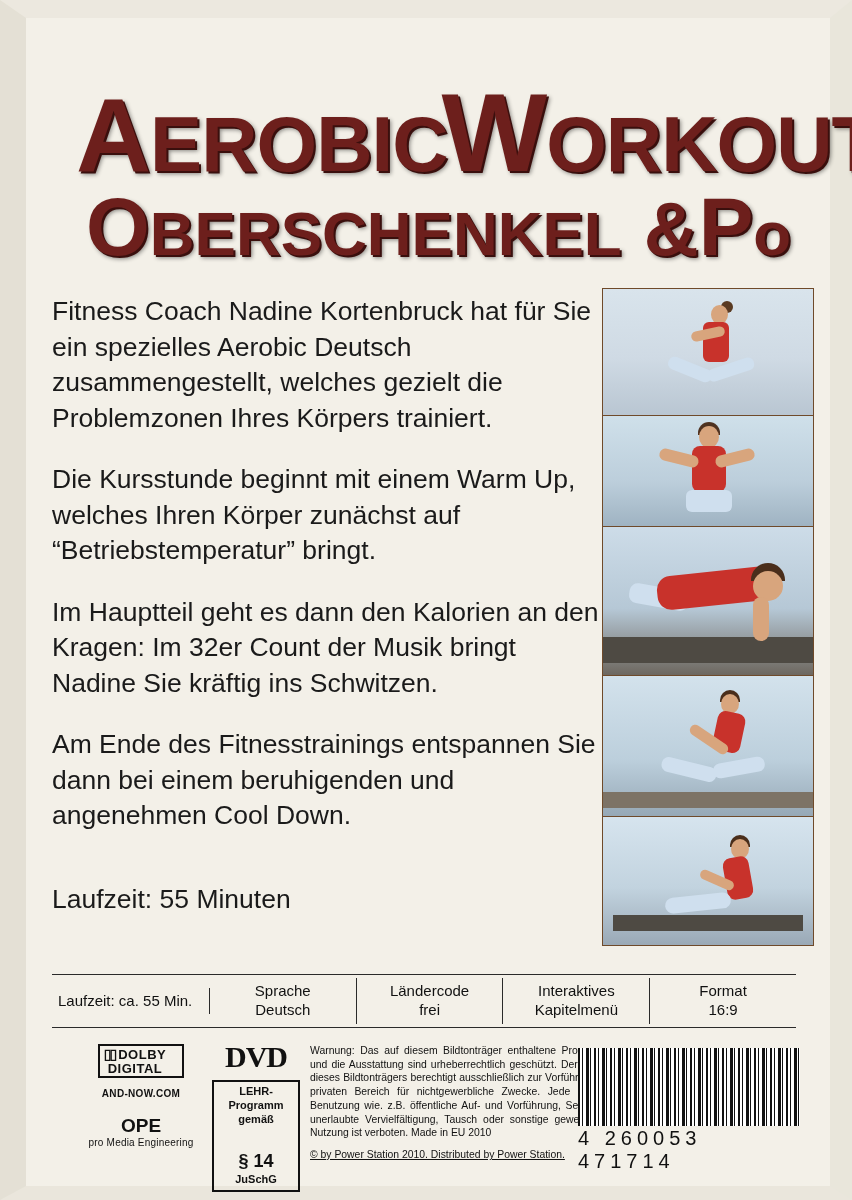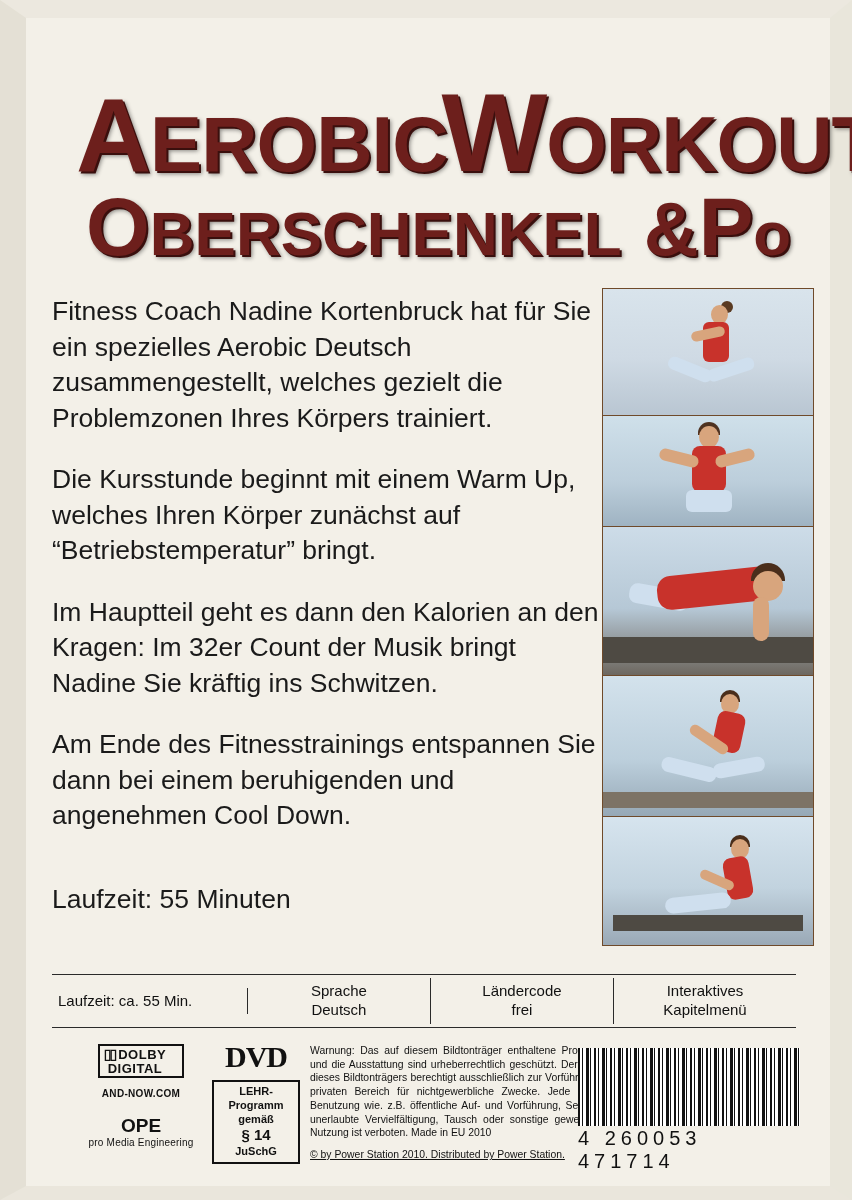--- a/index.html
+++ b/index.html
@@ -253,21 +253,21 @@
   }
   .fsk {
     margin-top: 8px;
     border: 2px solid #111;
     font-size: 11px;
     font-weight: bold;
     line-height: 1.25;
     padding: 3px 2px 3px 2px;
     color: #111;
   }
-  .fsk .big { font-size: 15px; }
+  .fsk .big { font-size: 18px; margin-top: 24px; }
 
   .legal {
     position: absolute;
     left: 258px;
     top: 2px;
     width: 300px;
     font-size: 10.4px;
     line-height: 1.32;
     color: #111;
     text-align: justify;
@@ -381,20 +381,24 @@
         <div>Deutsch</div>
       </div>
       <div class="spec">
         <div>Ländercode</div>
         <div>frei</div>
       </div>
       <div class="spec">
         <div>Interaktives</div>
         <div>Kapitelmenü</div>
       </div>
+      <div class="spec">
+        <div>Format</div>
+        <div>16:9</div>
+      </div>
     </div>
 
     <div class="footer">
 
       <div class="logos">
         <div class="dolby">
           <span class="dd">▯▯</span><span>DOLBY</span><br>
           <span>DIGITAL</span>
         </div>
         <div class="andnow">AND-NOW.COM</div>

